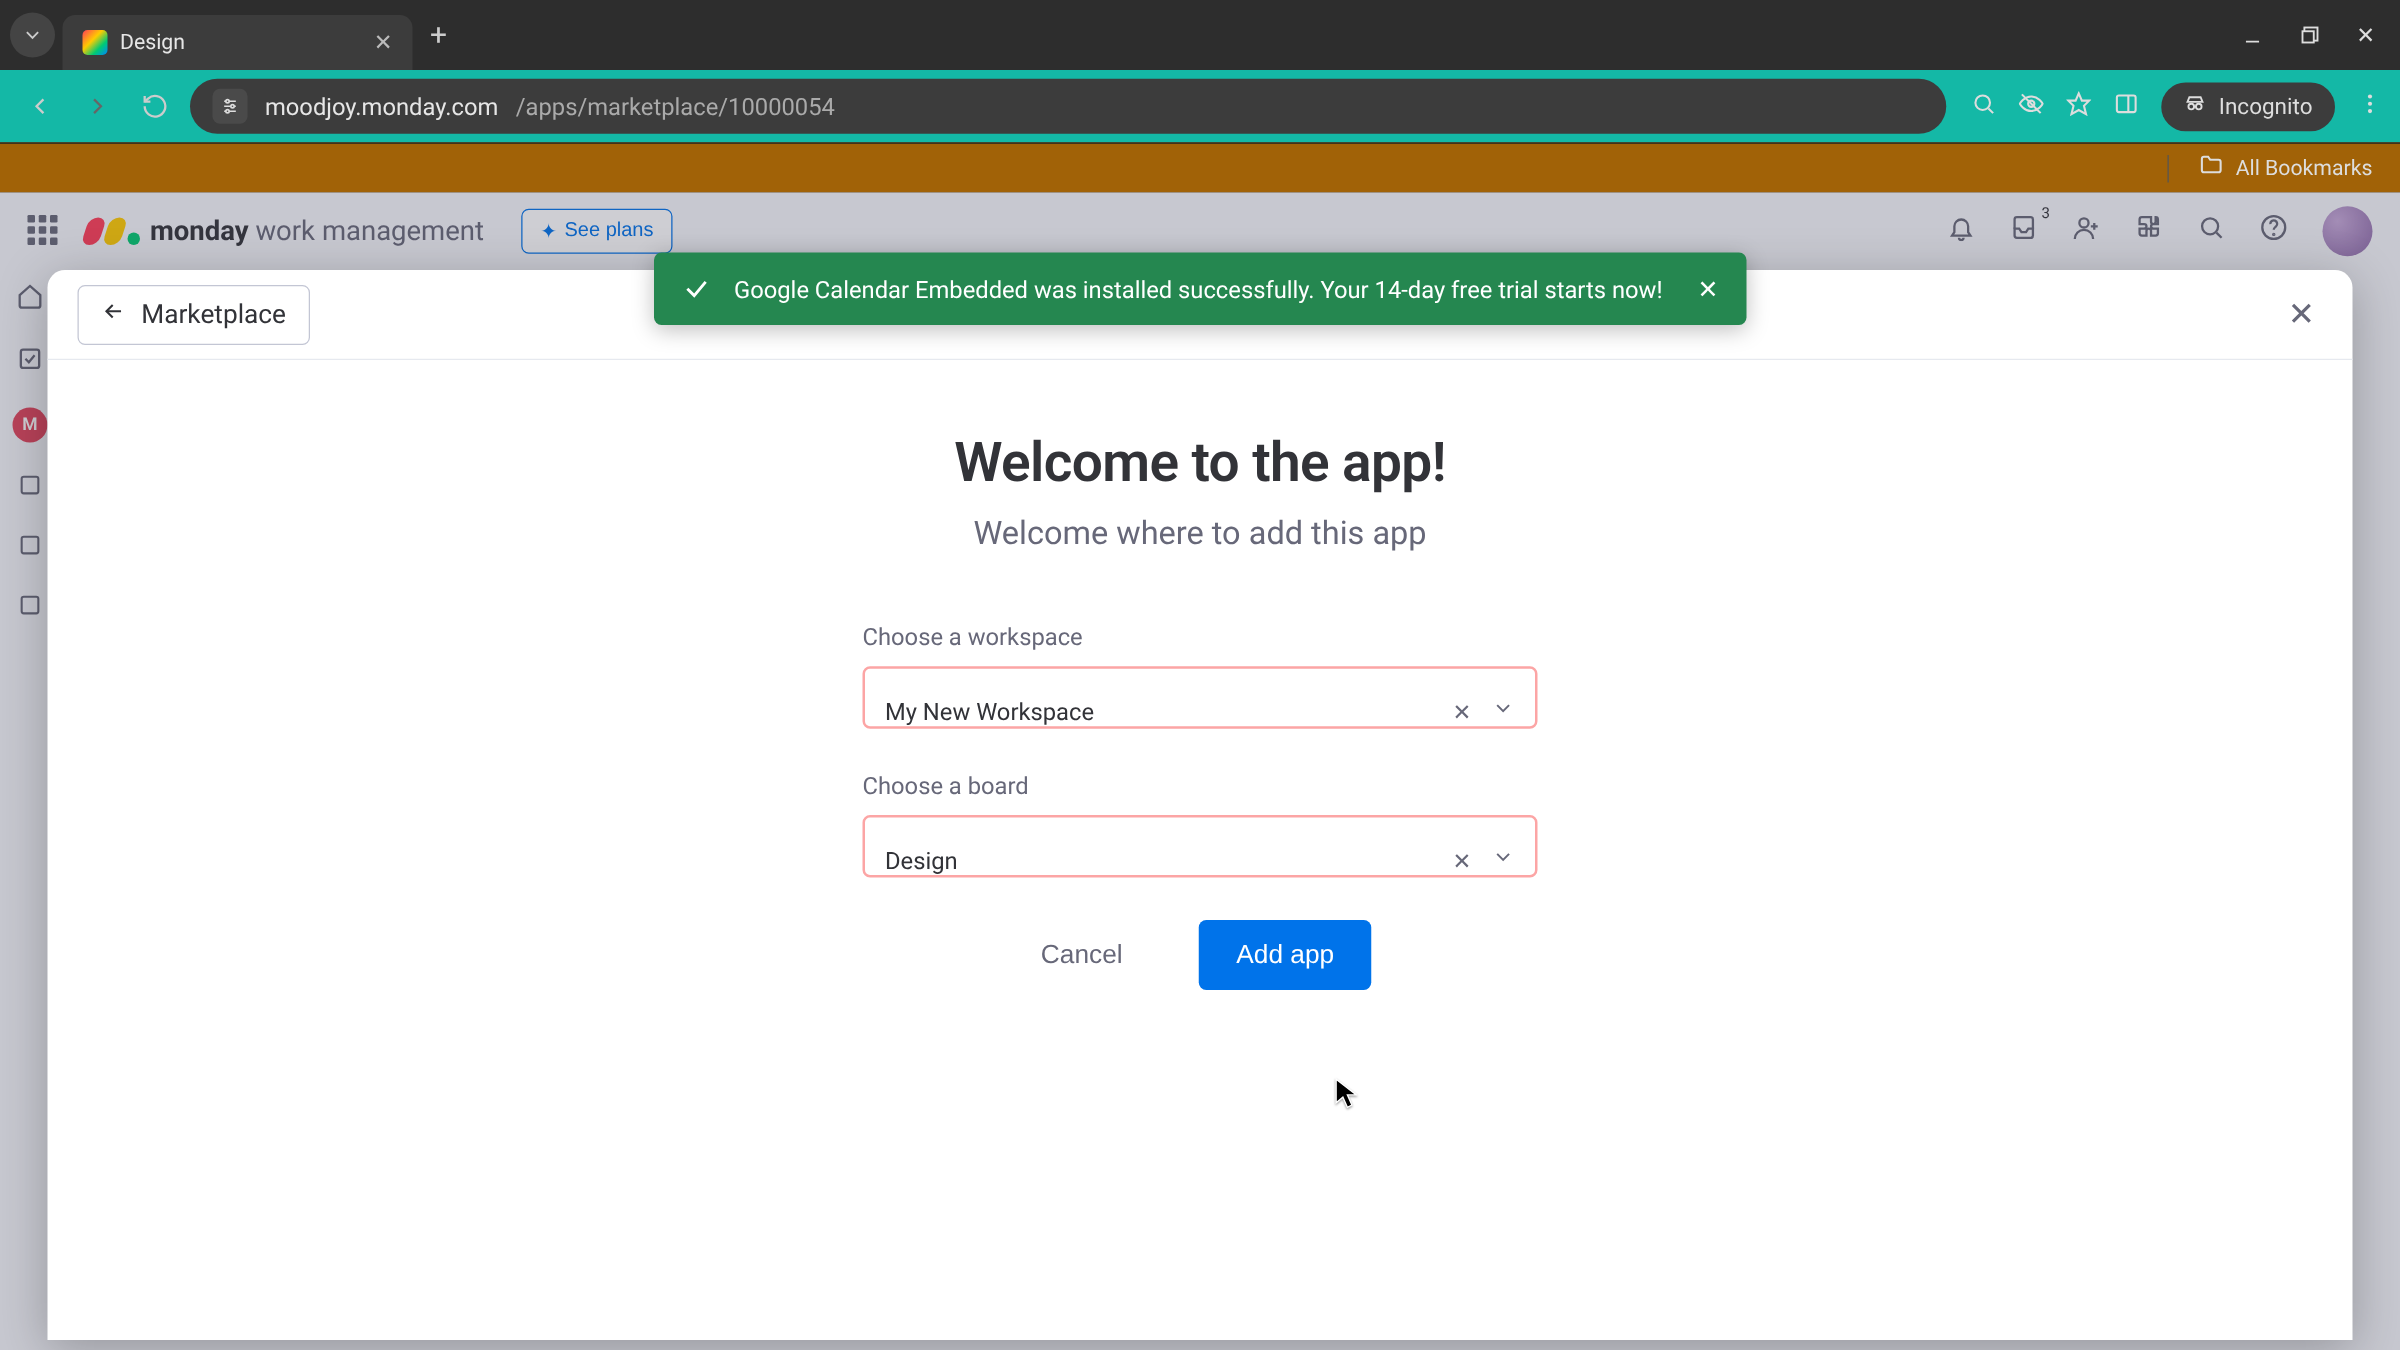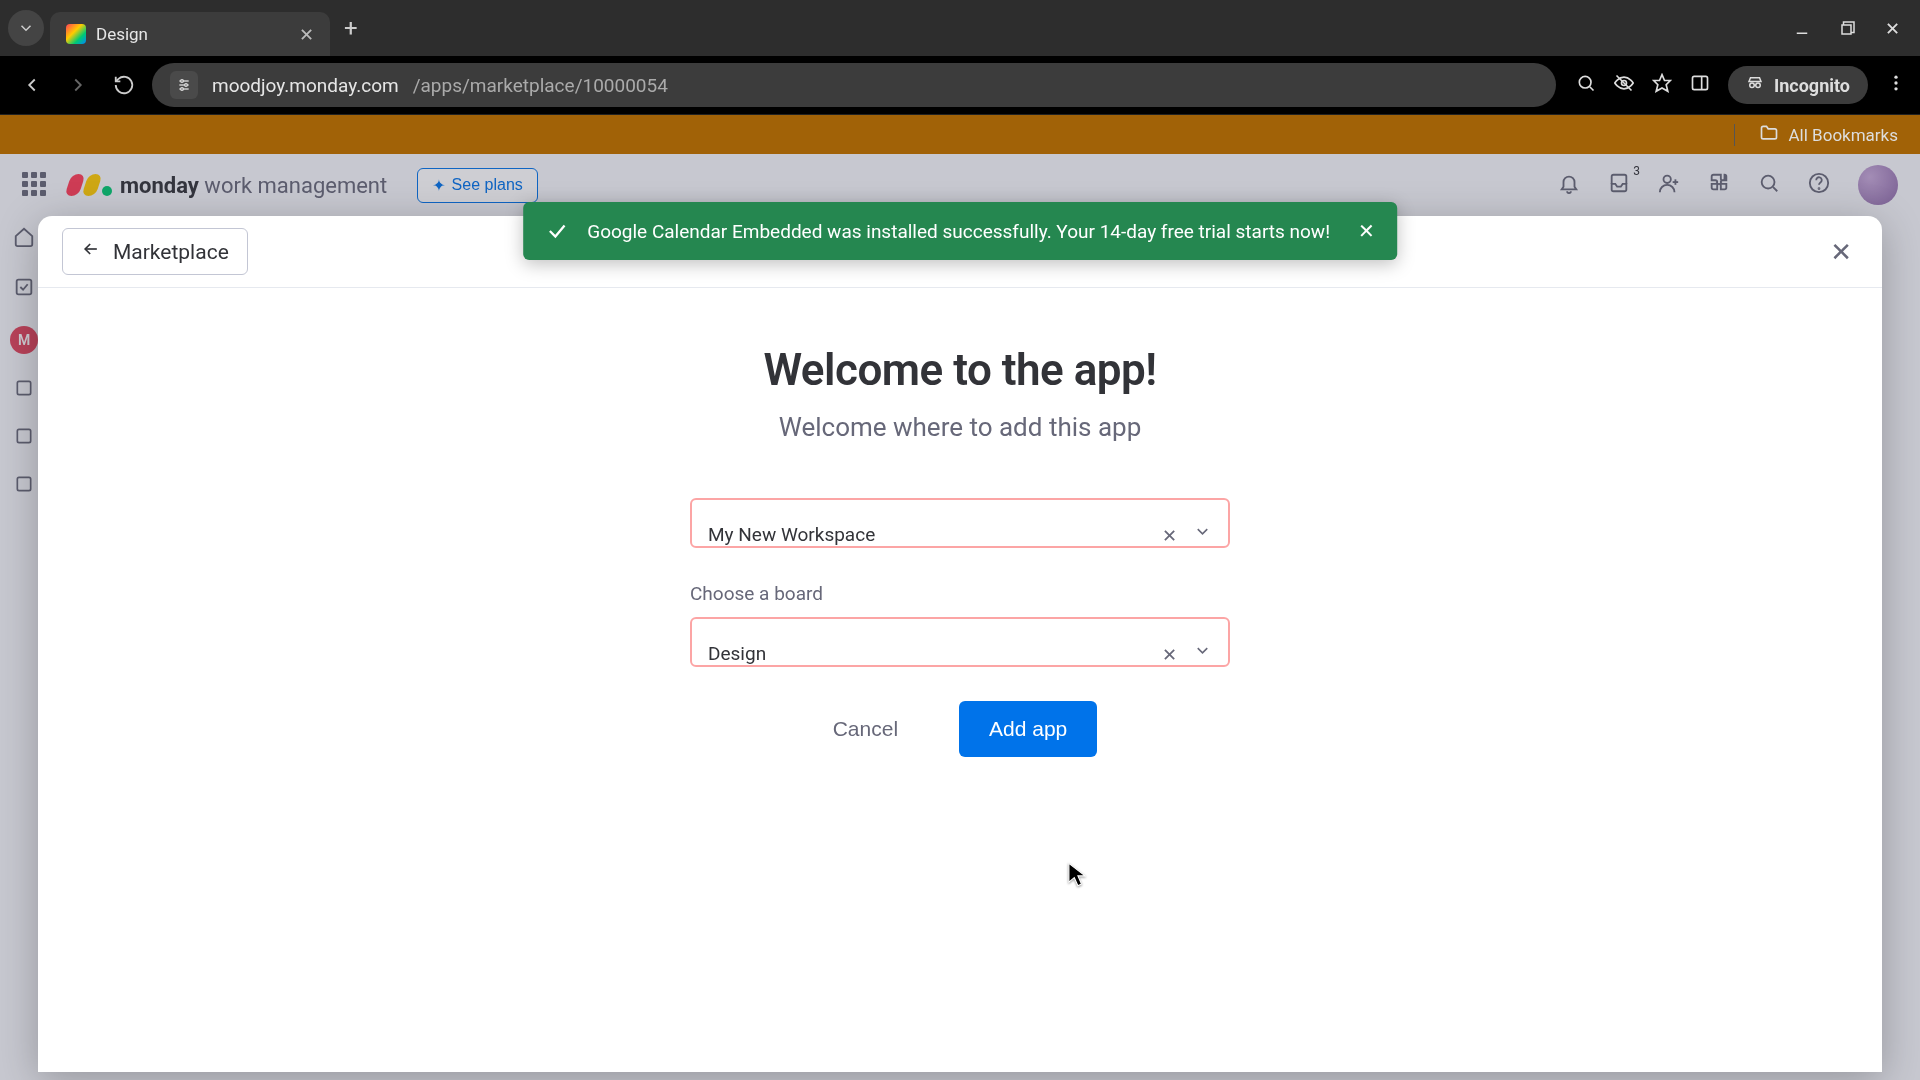--- a/index.html
+++ b/index.html
@@ -10,27 +10,27 @@
   .titlebar { height: 56px; background: #2d2d2d; display: flex; align-items: center; padding: 0 8px; }
   .tab-drop { width: 36px; height: 36px; border-radius: 50%; background: #444; display: flex; align-items: center; justify-content: center; color: #ccc; margin-right: 6px; }
   .tab { height: 44px; background: #3c3c3c; border-radius: 10px 10px 0 0; display: flex; align-items: center; padding: 0 16px; min-width: 280px; gap: 10px; color: #e6e6e6; font-size: 17px; margin-top: 12px; }
   .favicon { width: 20px; height: 20px; border-radius: 4px; background: linear-gradient(135deg,#ff3d57,#ffcb00 40%,#00ca72 70%,#0085ff 100%); }
   .tab-title { flex: 1; }
   .tab-close { color: #bbb; font-size: 18px; }
   .new-tab { color: #ccc; font-size: 24px; padding: 0 14px; }
   .win-ctrls { margin-left: auto; display: flex; gap: 28px; color: #ddd; font-size: 18px; padding-right: 12px; align-items: center;}
   .win-ctrls span { display:inline-flex; }
 
-  .addrbar { height: 58px; background: #000000; display:flex; align-items:center; padding: 0 14px; gap: 10px; }
+  .addrbar { height: 58px; background: #14b8a6; display:flex; align-items:center; padding: 0 14px; gap: 10px; }
   .nav-btn { width: 36px; height: 36px; display:flex; align-items:center; justify-content:center; color:#ccc; border-radius:50%; font-size:22px;}
   .nav-btn.disabled { color:#666; }
   .urlbox { flex: 1; height: 44px; background:#3c3c3c; border-radius: 22px; display:flex; align-items:center; padding:0 18px; gap:14px; color:#ddd; font-size:19px; }
   .urlbox .host { color:#e6e6e6; }
   .urlbox .path { color:#aaa; }
-  .right-icons { display:flex; align-items:center; gap:18px; color:#ddd; font-size:20px; margin-left:10px;font-weight:bold; }
+  .right-icons { display:flex; align-items:center; gap:18px; color:#ddd; font-size:20px; margin-left:10px; }
   .incognito { display:flex; align-items:center; gap:10px; background:#3c3c3c; padding:8px 18px; border-radius:22px; font-size:18px; }
   .site-settings { width:28px; height:28px; background:#4a4a4a; border-radius:6px; display:flex; align-items:center; justify-content:center; font-size:16px; }
 
   .bookmarks-bar { height: 40px; background:#a16207; border-top:1px solid #222; display:flex; align-items:center; justify-content:flex-end; padding:0 22px; color:#ddd; font-size:17px; gap:10px; }
   .bookmarks-bar .divider { width:1px; height:22px; background:#555; margin-right:14px;}
 
   
   .app-bg { position:absolute; top:154px; left:0; right:0; bottom:0; background:#f6f7fb; }
   .app-header { height:62px; display:flex; align-items:center; padding:0 22px; gap:20px; }
   .apps-grid { width:26px; height:26px; display:grid; grid-template-columns:repeat(3,6px); grid-auto-rows:6px; gap:3px; }
@@ -285,20 +285,21 @@
       <span>Marketplace</span>
     </div>
     <span class="close-x">✕</span>
   </div>
 
   <div class="modal-body">
     <div class="h1">Welcome to the app!</div>
     <div class="sub">Welcome where to add this app</div>
 
     <div class="form">
+      <label class="label">Choose a workspace</label>
       <div class="select">
         <span>My New Workspace</span>
         <span class="clear">✕</span>
         <span class="chev"><svg class="i" viewBox="0 0 24 24" fill="none" stroke="currentColor" stroke-width="2">
               <polyline points="6 9 12 15 18 9"></polyline>
             </svg></span>
       </div>
 
       <label class="label">Choose a board</label>
       <div class="select">

